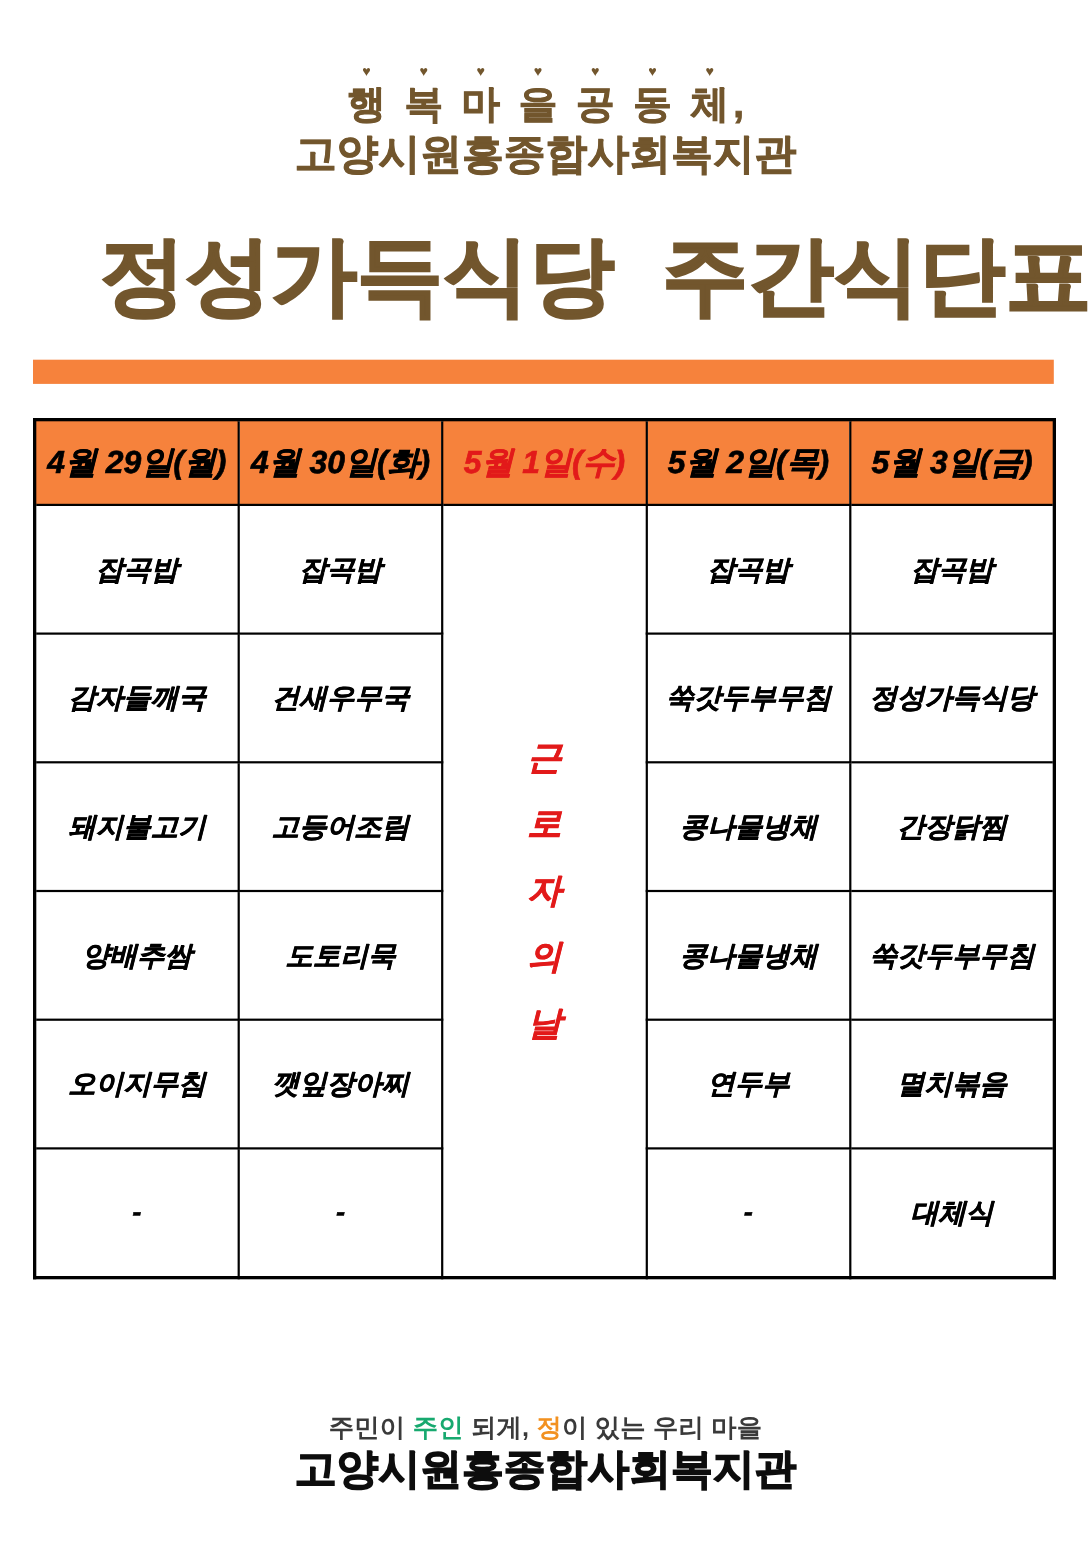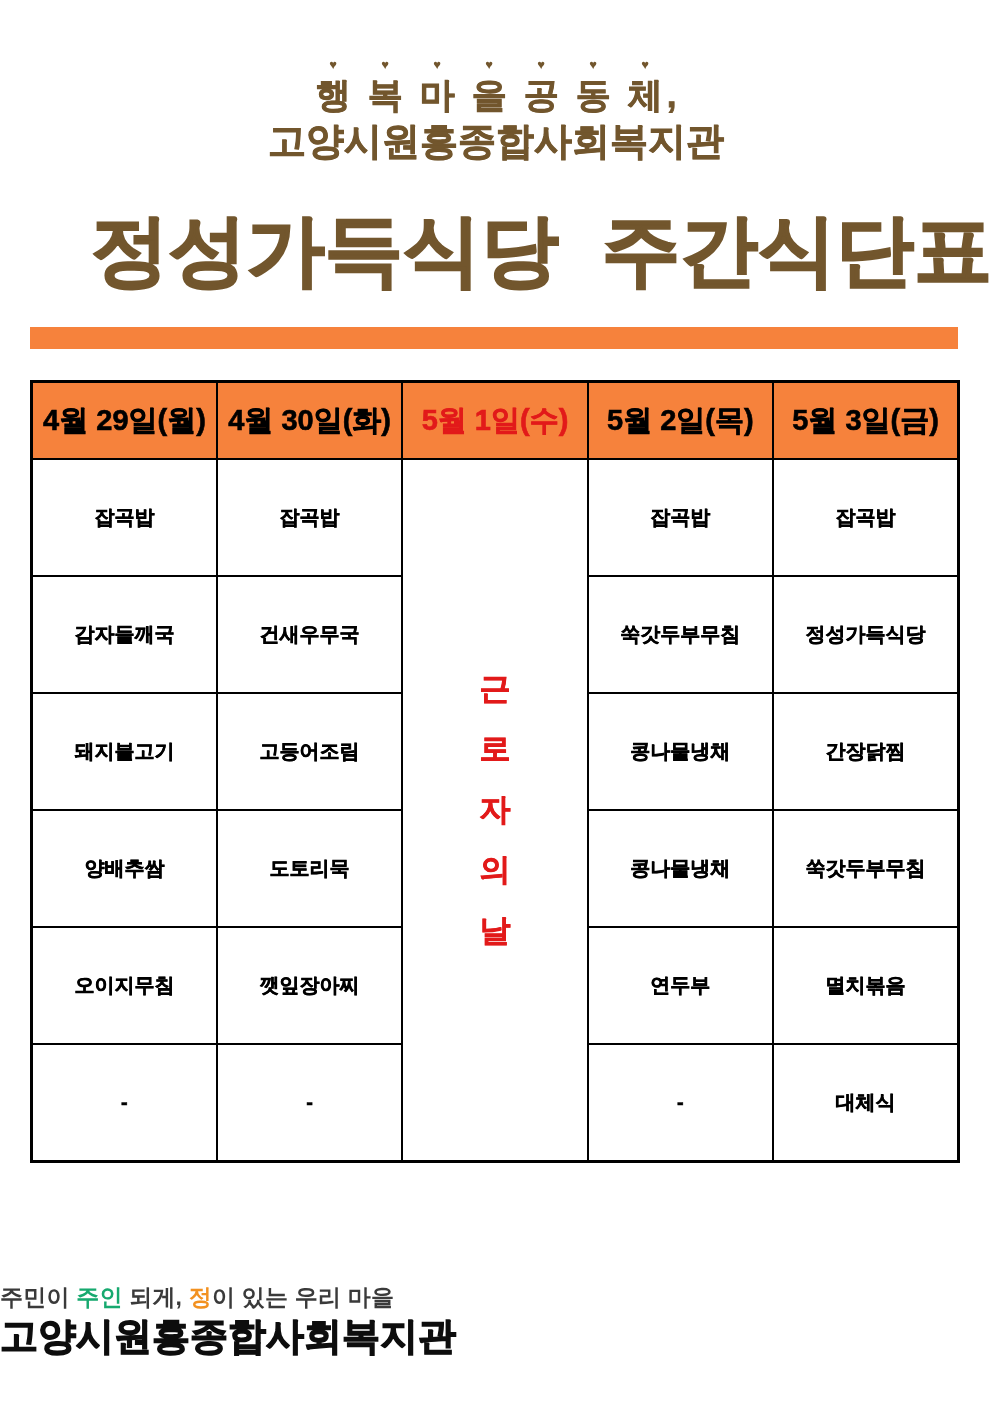--- a/index.html
+++ b/index.html
@@ -41,46 +41,46 @@
     background:#F6823C;
   }
   
   table.menu{
     position:absolute;left:30px;top:380px;width:930px;
     border-collapse:collapse;table-layout:fixed;
     border:3px solid #000;
   }
   table.menu th,table.menu td{
     border:2px solid #000;text-align:center;vertical-align:middle;
-    font-weight:700;color:#000;background:#fff;overflow:hidden;
+    font-weight:700;color:#000;background:#fff;overflow:hidden;font-style:italic;
   }
   table.menu th{
     height:73px;background:#F6823C;font-size:29px;
     -webkit-text-stroke:0.6px currentColor;
   }
   table.menu th.hl{color:#E21A1A;margin-left:39px;}
   table.menu td{
-    height:113px;font-size:20px;
+    height:113px;font-size:25px;
     -webkit-text-stroke:0.5px currentColor;
   }
   table.menu td.holiday{
     color:#E21A1A;font-size:31px;line-height:1.95;
     white-space:pre-line;-webkit-text-stroke:0.6px currentColor;
   }
   
   .footnote{
     position:absolute;top:1166px;left:0;width:100%;
     text-align:center;color:#000;
     font-size:35px;line-height:52px;font-weight:700;
     -webkit-text-stroke:0.9px currentColor;
     word-spacing:10px;letter-spacing:0.5px;
   }
   
   .logo{
-    position:absolute;top:1283px;left:0;width:100%;text-align:left;
+    position:absolute;top:1283px;left:0;width:100%;text-align:center;
   }
   .logo-tagline{
     font-size:23px;line-height:28px;font-weight:700;color:#3a3a3a;
     letter-spacing:0.2px;
   }
   .logo-org{
     margin-top:3px;font-size:38px;line-height:44px;font-weight:700;color:#0d0d0d;
     -webkit-text-stroke:1.3px currentColor;letter-spacing:0px;
   }
 </style>

